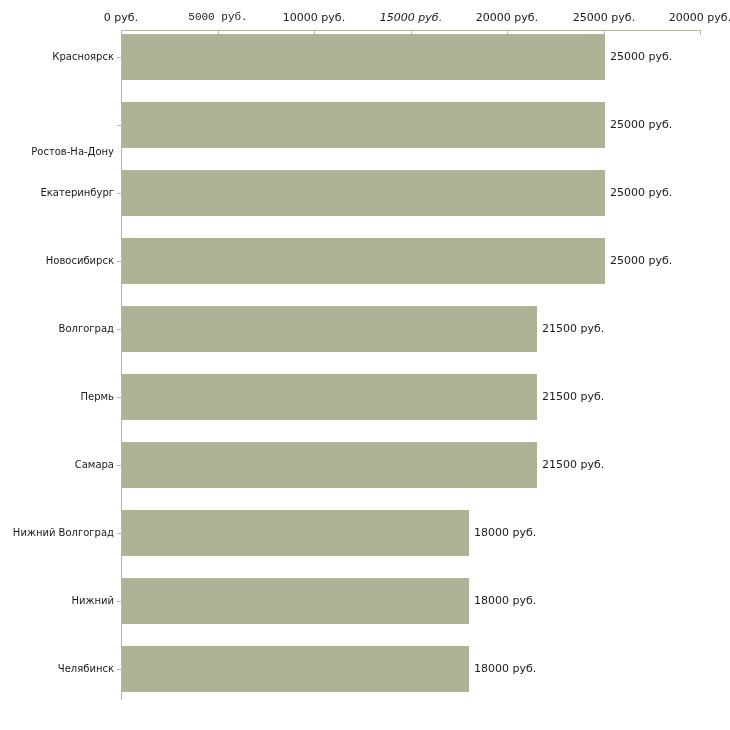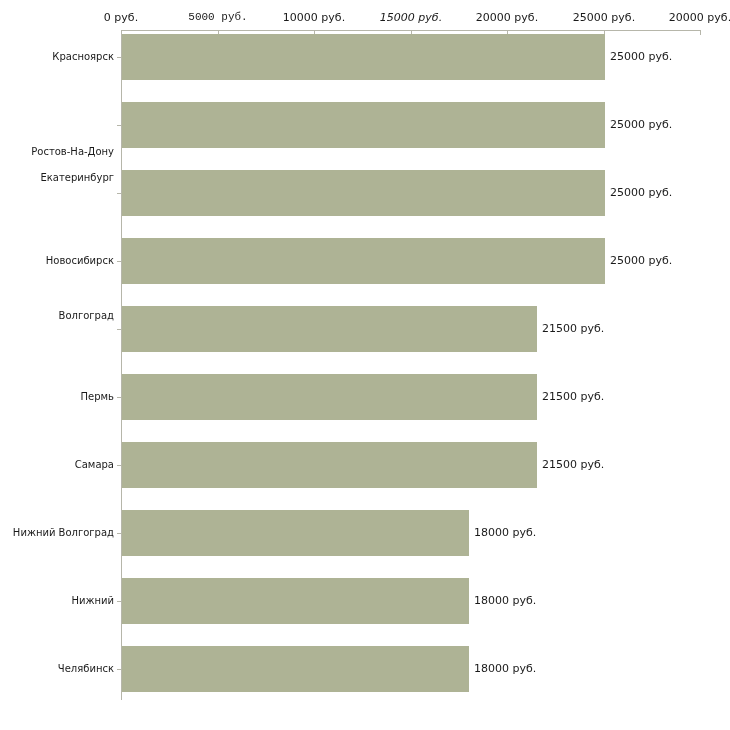--- a/index.html
+++ b/index.html
@@ -113,25 +113,25 @@
     </div>
 
   <div class="y-axis-line"></div>
 
   <div id="y-axis-group">
       <div class="y-tick" style="top: 57px;"></div>
       <div class="y-cat-label" style="top: 51px;">Красноярск</div>
       <div class="y-tick" style="top: 125px;"></div>
       <div class="y-cat-label" style="top: 119px; margin-top: 27px;">Ростов-На-Дону</div>
       <div class="y-tick" style="top: 193px;"></div>
-      <div class="y-cat-label" style="top: 172px;">Екатеринбург</div>
+      <div class="y-cat-label" style="top: 187px;">Екатеринбург</div>
       <div class="y-tick" style="top: 261px;"></div>
       <div class="y-cat-label" style="top: 255px; text-align: center;">Новосибирск</div>
       <div class="y-tick" style="top: 329px;"></div>
-      <div class="y-cat-label" style="top: 310px;">Волгоград</div>
+      <div class="y-cat-label" style="top: 323px;">Волгоград</div>
       <div class="y-tick" style="top: 397px;"></div>
       <div class="y-cat-label" style="top: 391px;">Пермь</div>
       <div class="y-tick" style="top: 465px;"></div>
       <div class="y-cat-label" style="top: 459px;">Самара</div>
       <div class="y-tick" style="top: 533px;"></div>
       <div class="y-cat-label" style="top: 527px;">Нижний Волгоград</div>
       <div class="y-tick" style="top: 601px;"></div>
       <div class="y-cat-label" style="top: 595px;">Нижний</div>
       <div class="y-tick" style="top: 669px;"></div>
       <div class="y-cat-label" style="top: 663px;">Челябинск</div>

